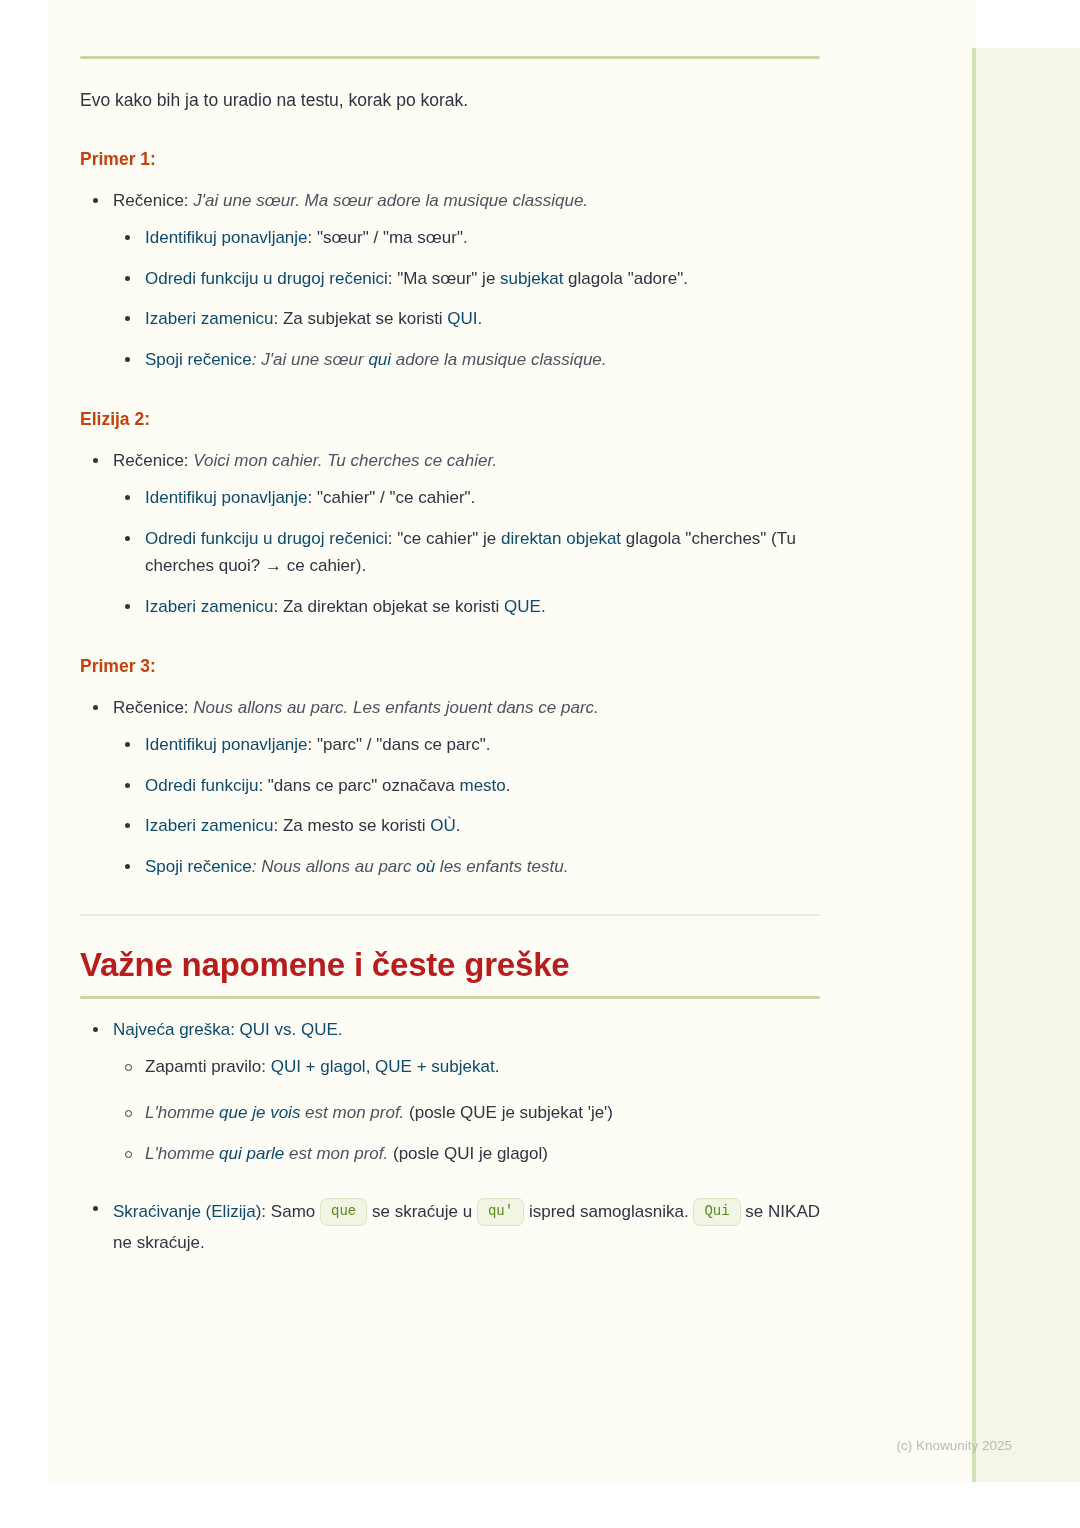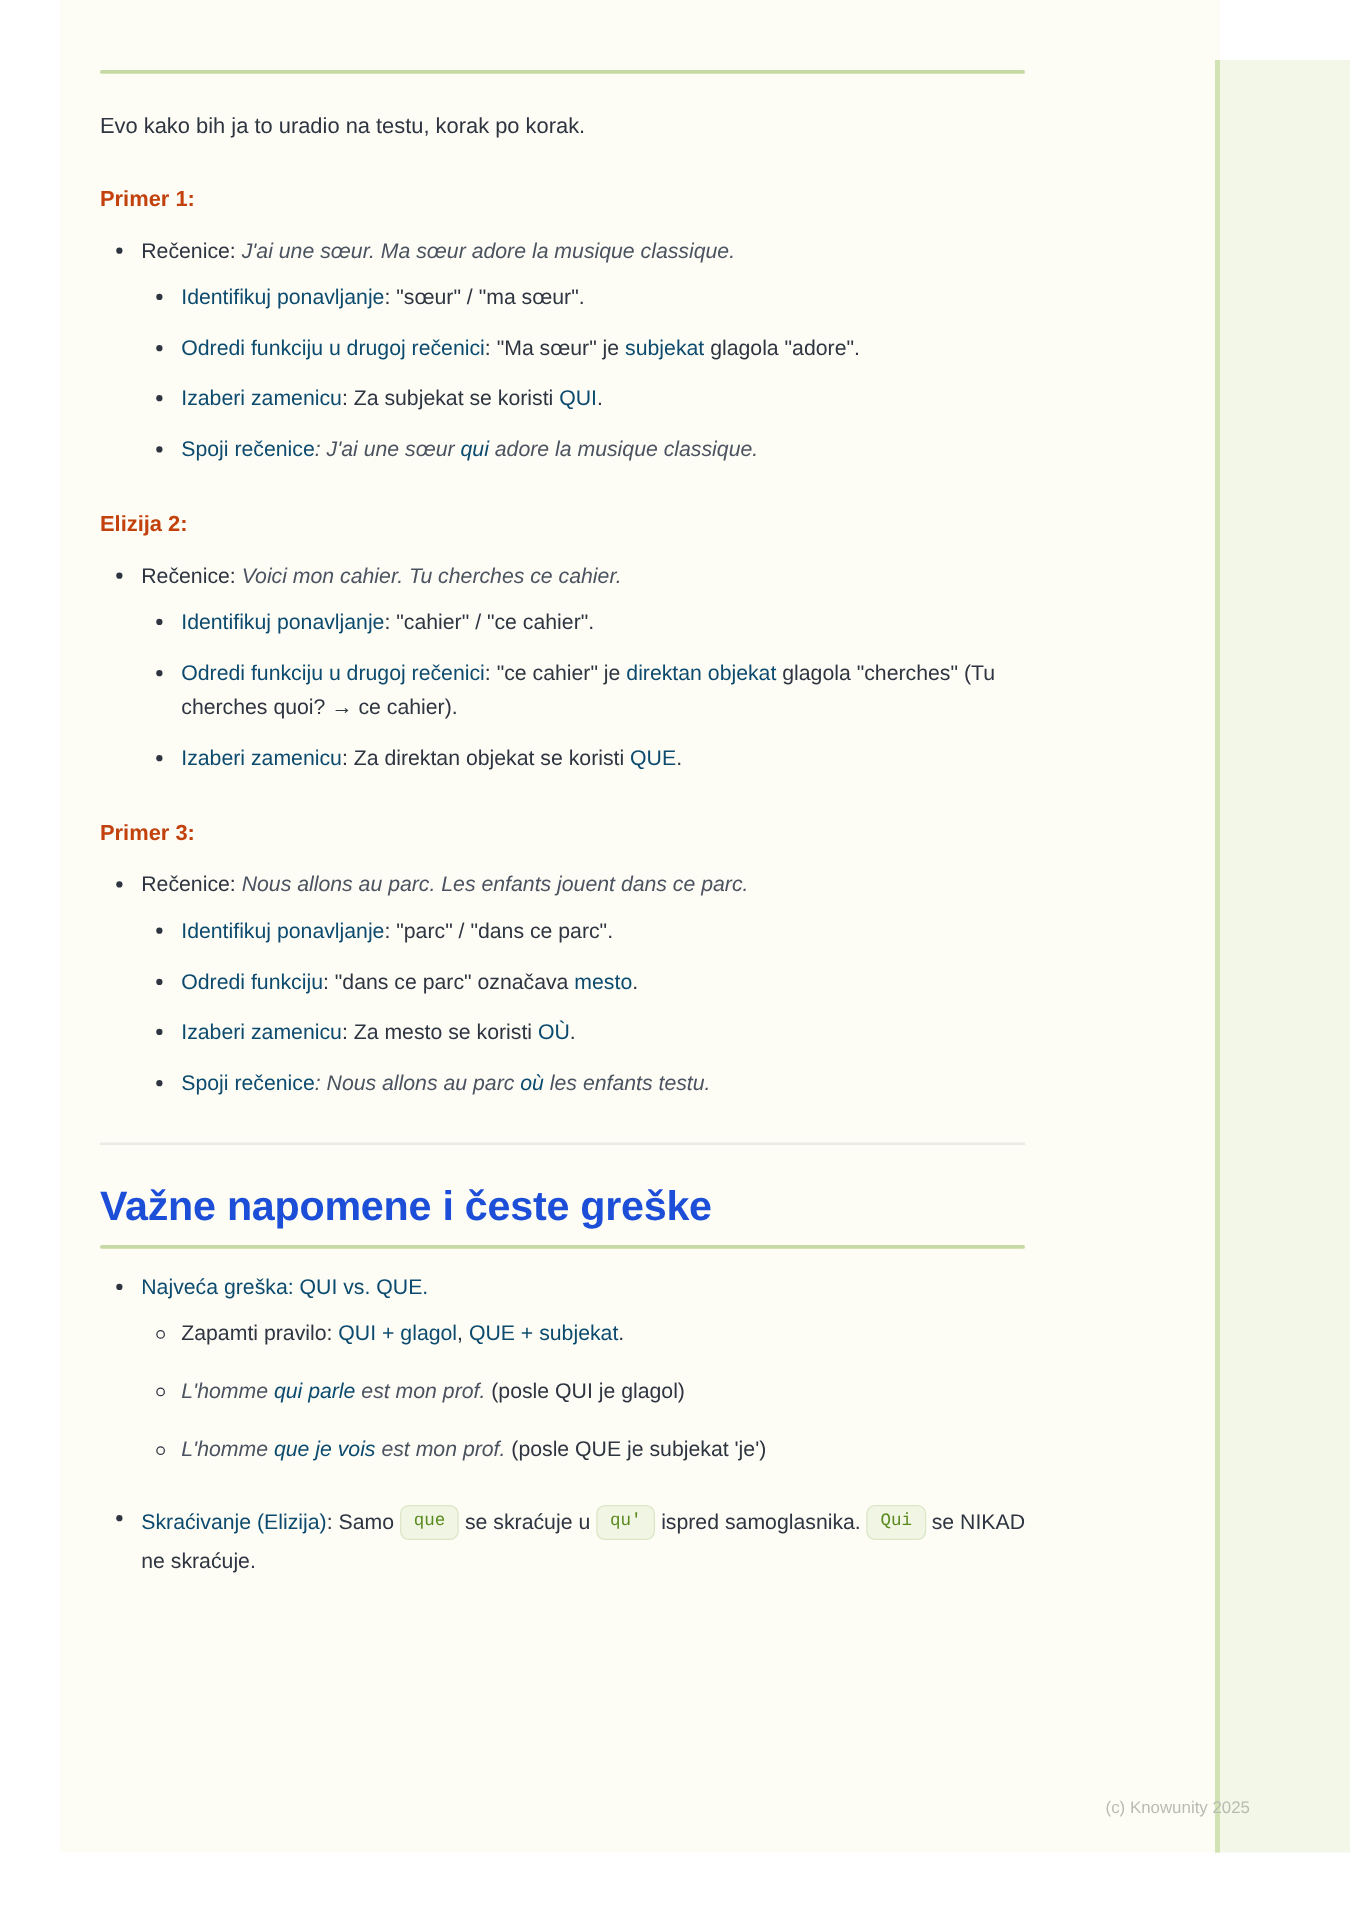--- a/index.html
+++ b/index.html
@@ -129,21 +129,21 @@
     background: transparent;
     border: 1.6px solid #2e3440;
     width: 5px;
     height: 5px;
     top: 11px;
   }
 
   h2.section-title {
     font-size: 33px;
     font-weight: 700;
-    color: #1d4ed8;
+    color: #b91c1c;
     margin: 30px 0 0 0;
     letter-spacing: -0.2px;
   }
 
   b, strong { font-weight: 400; color: #0c4a6e; }
   i, em { font-style: italic; color: #4c5360; }
 
   code.chip {
     font-family: "Liberation Mono", monospace;
     font-size: 14px;
@@ -156,21 +156,21 @@
     line-height: 1.1;
     vertical-align: middle;
   }
 
   li.justify {
     text-align: justify;
   }
 
   .watermark {
     position: absolute;
-    right: 80px;
+    right: 68px;
     top: 1438px;
     font-size: 13.5px;
     color: #b9bcb2;
     font-family: "Liberation Sans", sans-serif;
     z-index: 5;
   }
 </style>
 </head>
 <body>
 
@@ -229,26 +229,26 @@
   <h2 class="section-title">Važne napomene i česte greške</h2>
   <div class="rule-green-under"></div>
 
   <ul class="lvl1">
     <li class="l1" style="margin-top:14px;">
       <b>Najveća greška: QUI vs. QUE.</b>
       <ul class="lvl2 hollow" style="">
         <li class="l2" style="margin-bottom:19px;">
           <span>Zapamti pravilo: </span><b>QUI + glagol</b><span>, </span><b>QUE + subjekat</b><span>.</span>
         </li>
+        <li class="l2">
+          <em>L'homme </em><em><b>que je vois</b></em><em> est mon prof.</em><span> (posle QUE je subjekat 'je')</span>
+        </li>
         <li class="l2" style="margin-bottom:19px;">
           <em>L'homme </em><em><b>qui parle</b></em><em> est mon prof.</em><span> (posle QUI je glagol)</span>
         </li>
-        <li class="l2">
-          <em>L'homme </em><em><b>que je vois</b></em><em> est mon prof.</em><span> (posle QUE je subjekat 'je')</span>
-        </li>
       </ul>
     </li>
     <li class="l1 justify" style="margin-top:28px; line-height:1.85;">
       <b>Skraćivanje (Elizija)</b><span>: Samo </span><code class="chip">que</code><span> se skraćuje u </span><code class="chip">qu'</code><span> ispred samoglasnika. </span><code class="chip">Qui</code><span> se NIKAD ne skraćuje.</span>
     </li>
   </ul>
 
 </div>
 
 <div class="watermark">(c) Knowunity 2025</div>

